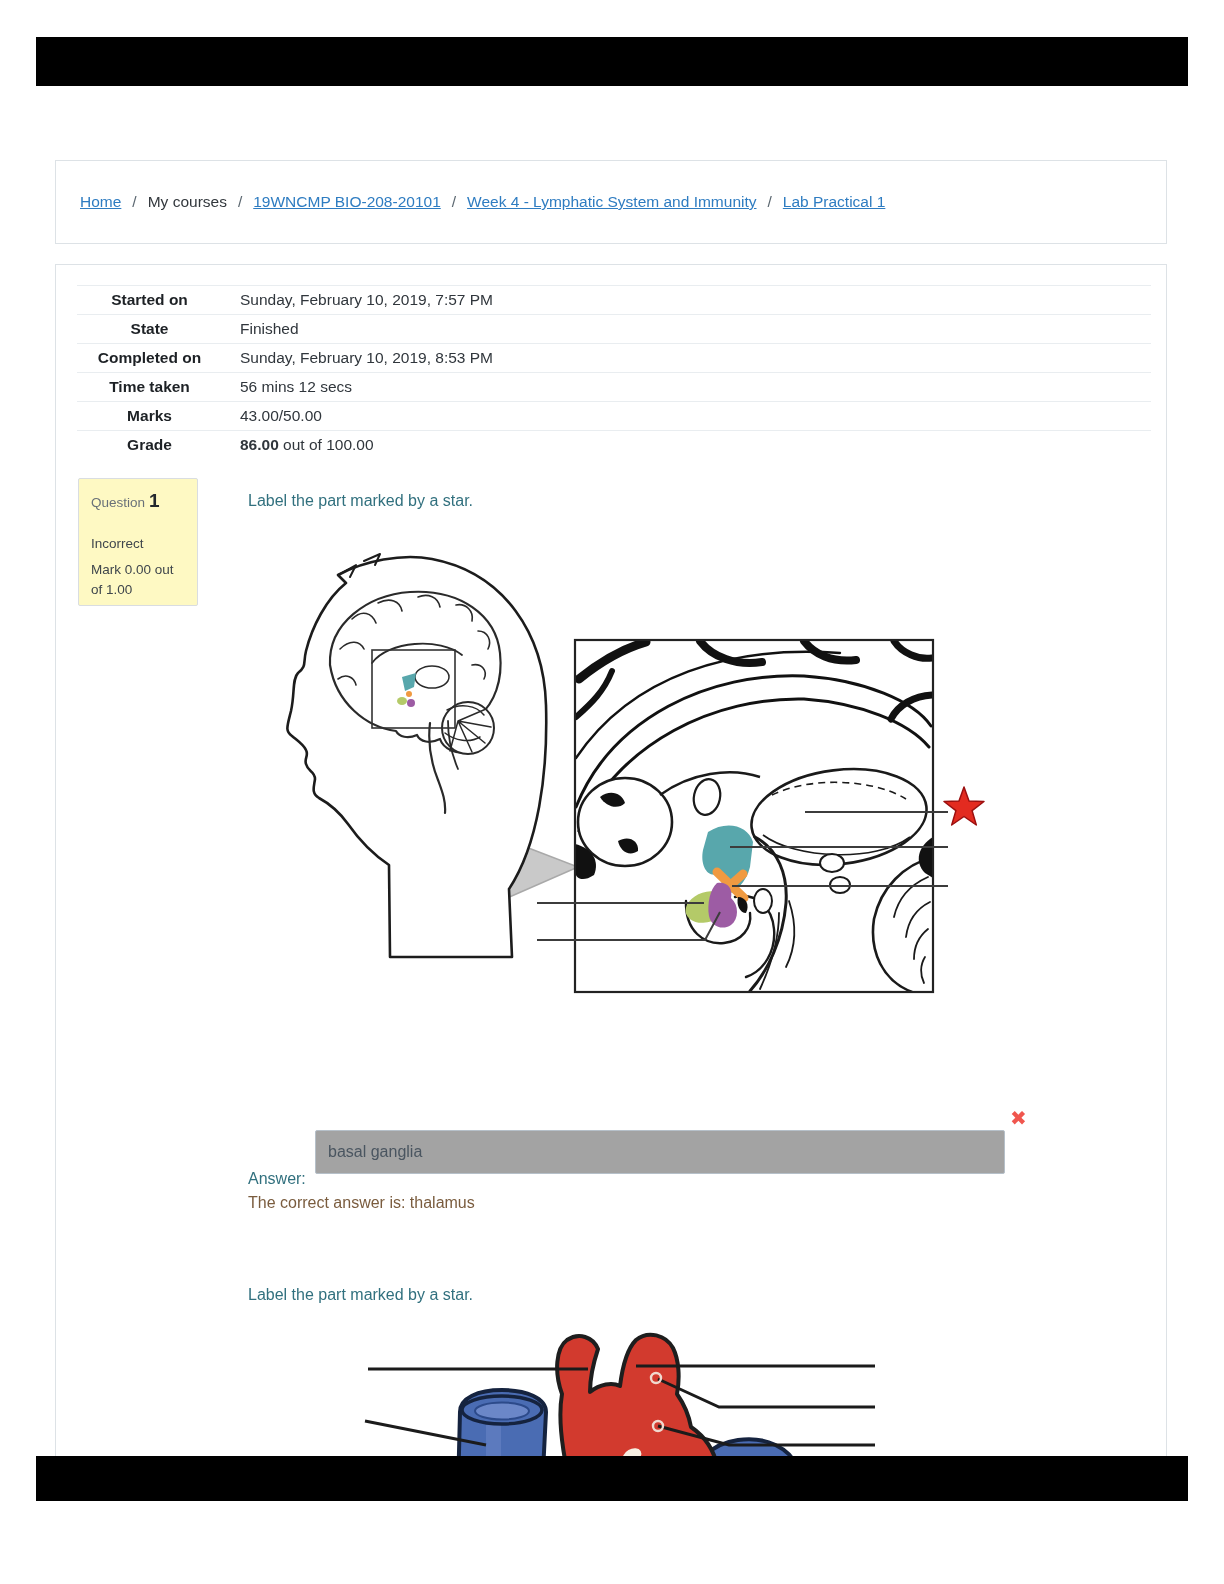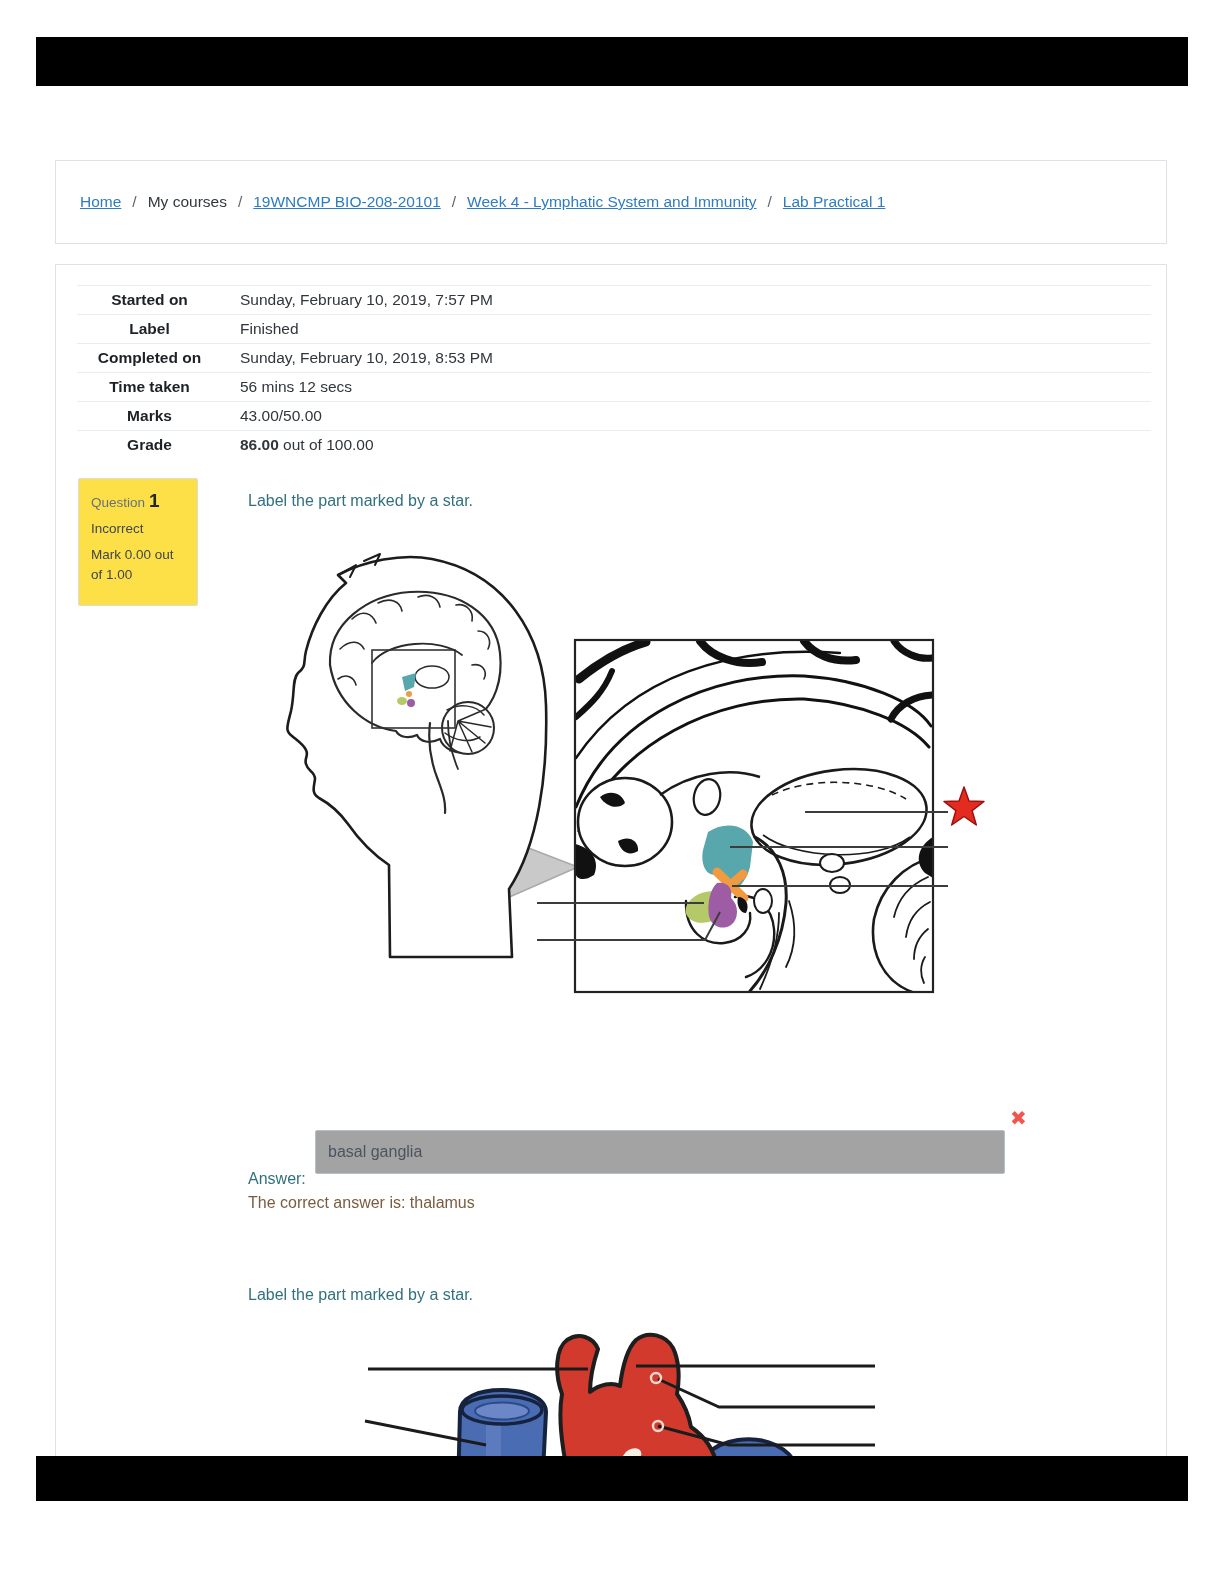--- a/index.html
+++ b/index.html
@@ -19,24 +19,24 @@
   .crumbs a { color:#2e7cc1; text-decoration:underline; cursor:pointer; }
   .crumbs .plain { color:#33383d; }
   .crumbs .sep { color:#5b6770; padding:0 11px; }
 
   .summary { position:absolute; left:77px; top:285px; width:1074px; font-size:15.5px; }
   .srow { display:flex; border-top:1px solid #e9edf0; height:29px; align-items:center; }
   .srow .lab { width:163px; text-align:center; font-weight:700; color:#1d2125; padding-right:18px; }
   .srow .val { color:#30363c; }
 
   .qinfo { position:absolute; left:78px; width:120px; height:128px; border:1px solid #d9dde1;
-           background:#fde047; border-radius:2px; padding:11px 12px; font-size:13.5px; color:#3f464c; }
+           background:#fef9c3; border-radius:2px; padding:11px 12px; font-size:13.5px; color:#3f464c; }
   .qinfo .qnum { color:#697178; }
   .qinfo .qnum b { color:#23282d; font-size:19px; margin-left:4px; }
-  .qinfo .state { margin-top:9px; }
+  .qinfo .state { margin-top:24px; }
   .qinfo .mark { margin-top:9px; line-height:1.45; }
 
   .prompt { position:absolute; left:248px; font-size:16px; color:#31707e; }
 
   .answer-label { position:absolute; left:248px; top:1170px; font-size:16px; color:#31707e; }
   .answer-input { position:absolute; left:315px; top:1098px; width:690px; height:44px;
                   border:1px solid #b6c0c9; border-radius:2px; background:#a3a3a3;
                   font-family:"Liberation Sans",sans-serif; font-size:16px; color:#4a5560; padding:0 12px;margin-top:32px; }
   .wrong-x { position:absolute; left:1010px; top:1106px; font-size:20px; font-weight:700; color:#f0564e; }
 
@@ -58,21 +58,21 @@
   </div>
 
   <div class="card main-card"></div>
 
   <div class="summary">
     <div class="srow">
       <div class="lab">Started on</div>
       <div class="val">Sunday, February 10, 2019, 7:57 PM</div>
     </div>
     <div class="srow">
-      <div class="lab">Label</div>
+      <div class="lab">State</div>
       <div class="val">Finished</div>
     </div>
     <div class="srow">
       <div class="lab">Completed on</div>
       <div class="val">Sunday, February 10, 2019, 8:53 PM</div>
     </div>
     <div class="srow">
       <div class="lab">Time taken</div>
       <div class="val">56 mins 12 secs</div>
     </div>

